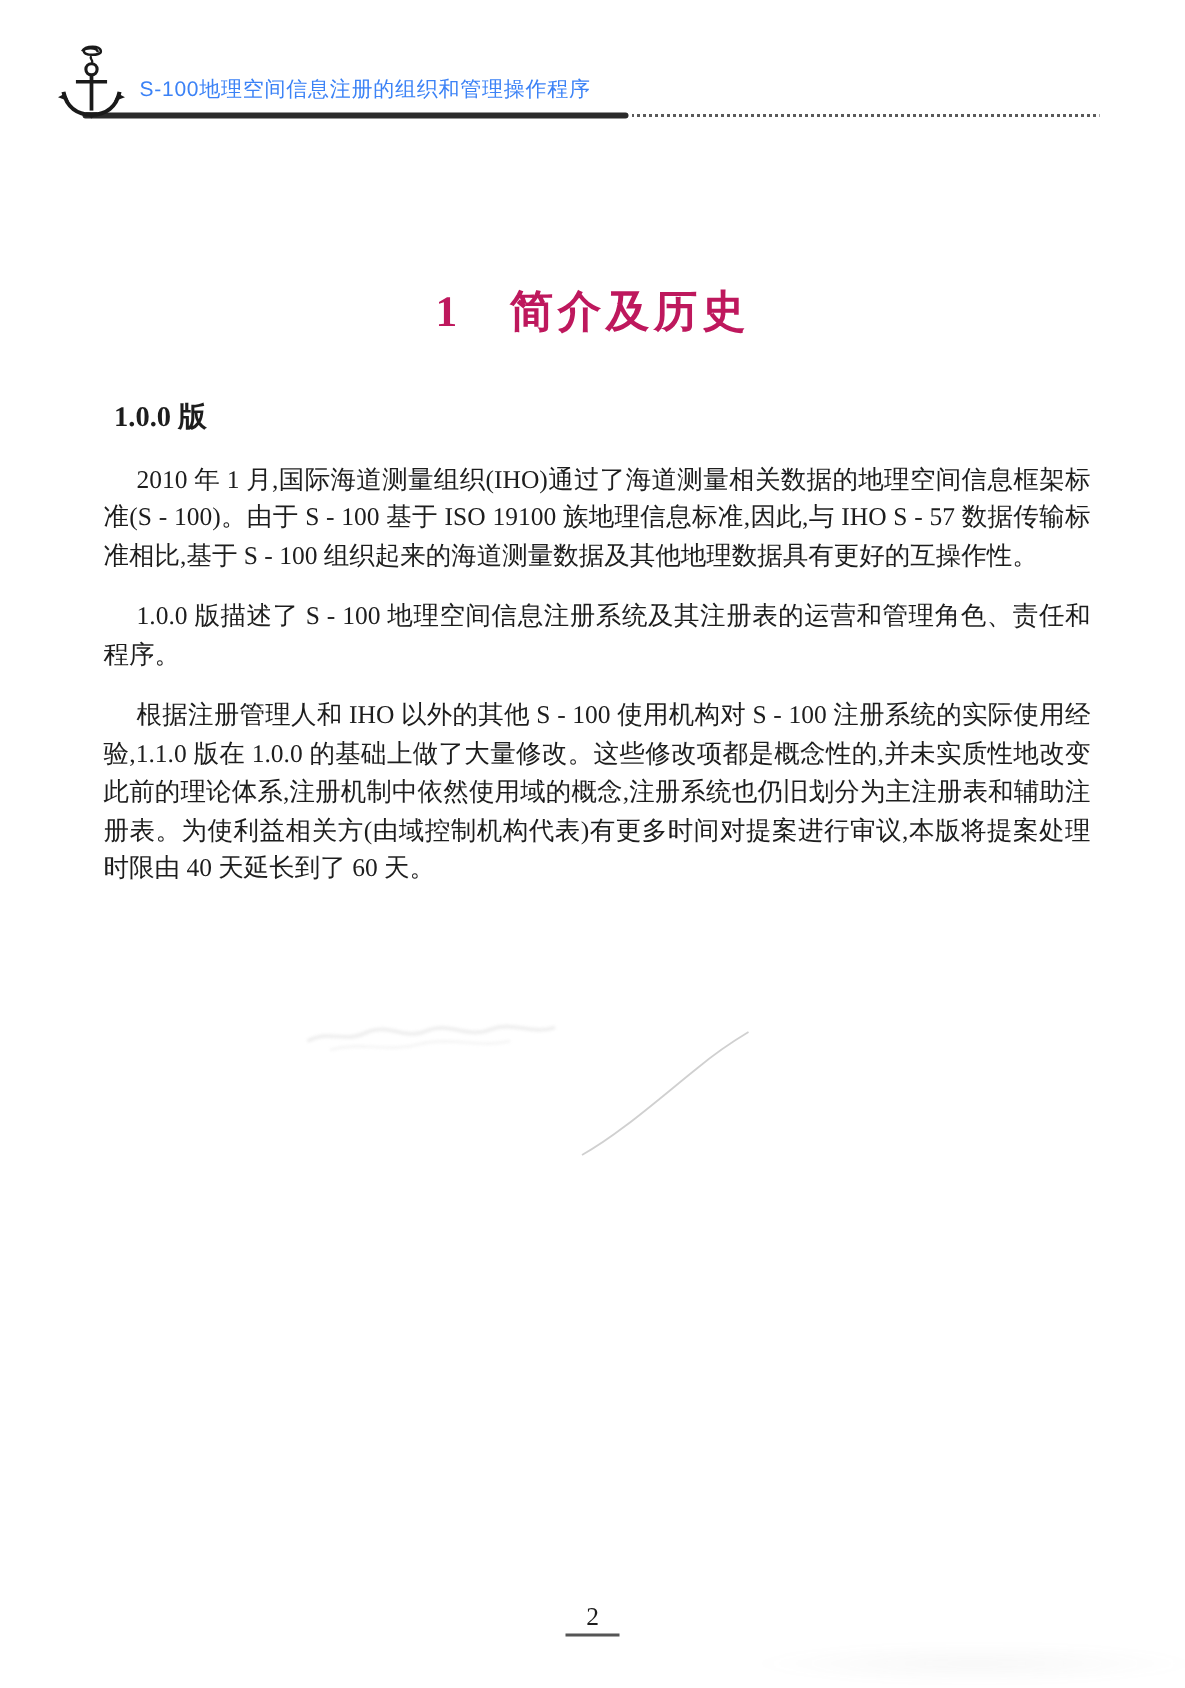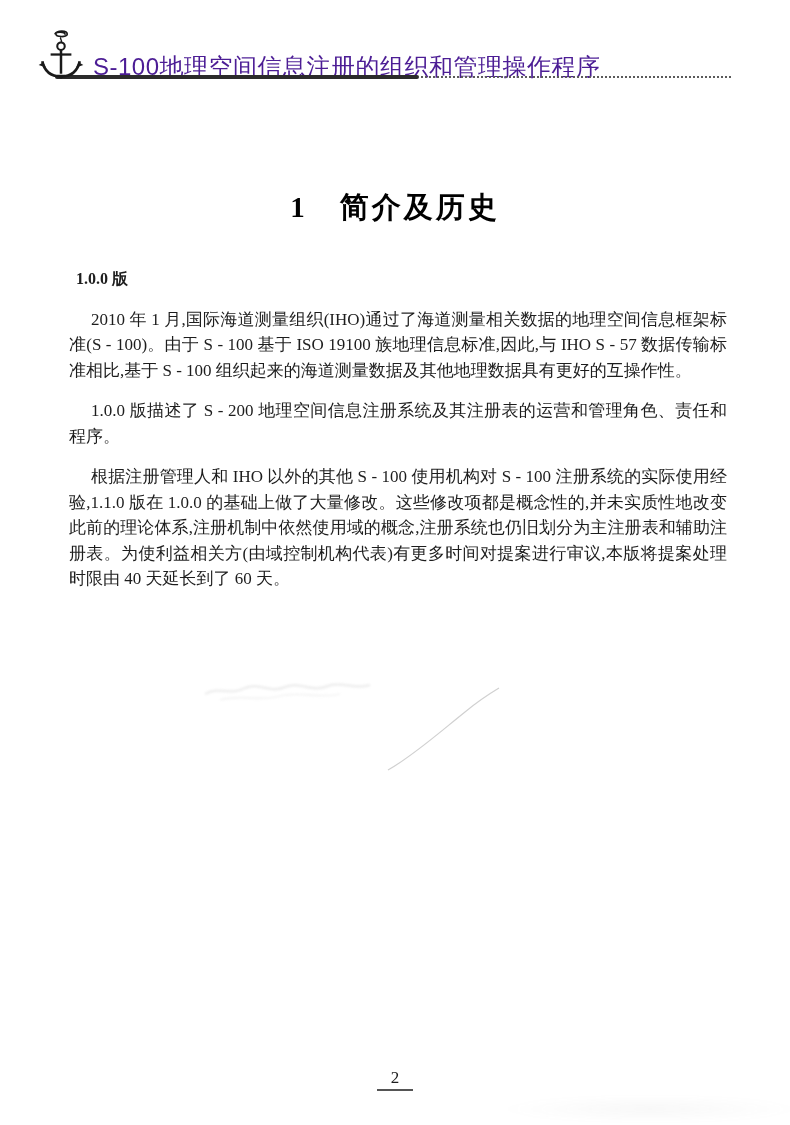--- a/index.html
+++ b/index.html
@@ -14,50 +14,50 @@
   .page { position: absolute; inset: 0; background: #fff; }
 
   
   .hdr-icon {
     position: absolute; left: 34px; top: 28px;
     width: 54px; height: 52px; z-index: 2;
   }
   .hdr-title {
     position: absolute; left: 93px; top: 51px;
     font-family: "Liberation Sans", "DejaVu Sans", sans-serif;
-    font-size: 24px; color: #4c1d95; letter-spacing: 0.5px;
+    font-size: 14px; color: #3b82f6; letter-spacing: 0.5px;
     white-space: nowrap;
   }
   .hdr-rule {
     position: absolute; left: 55px; top: 75px;
     width: 364px; height: 4px;
     background: #2b2b2b; border-radius: 2px; z-index: 1;
   }
   .hdr-dots {
     position: absolute; left: 421px; top: 76px;
     width: 312px; height: 2px;
     background-image: repeating-linear-gradient(90deg, #5a5a5a 0 2px, transparent 2px 4px);
   }
 
   
   .chapter-title {
     position: absolute; top: 188px; left: 0; width: 790px;
     margin: 0; text-align: center;
-    font-size: 29px; font-weight: bold; color: #000000;
+    font-size: 29px; font-weight: bold; color: #be185d;
     letter-spacing: 3px;
   }
 
   
   .doc-body {
     position: absolute; left: 54px; top: 266px; width: 688px;
     font-size: 17px; line-height: 25.5px;
     text-align: justify;
   }
   .doc-body h2 {
-    margin: 0; font-size: 16px; font-weight: bold;
+    margin: 0; font-size: 19px; font-weight: bold;
     text-indent: 22px; text-align: left;
   }
   .doc-body p { margin: 15px; text-indent: 22px; }
 
   
   .smudge {
     position: absolute; left: 200px; top: 672px;
     width: 185px; height: 38px;
     opacity: 0.55; filter: blur(1.2px);
   }
@@ -99,21 +99,21 @@
   </span>
   <span class="hdr-title">S-100地理空间信息注册的组织和管理操作程序</span>
   <div class="hdr-rule"></div>
   <div class="hdr-dots"></div>
 
   <h1 class="chapter-title">1　简介及历史</h1>
 
   <main class="doc-body">
     <h2>1.0.0 版</h2>
     <p>2010 年 1 月,国际海道测量组织(IHO)通过了海道测量相关数据的地理空间信息框架标准(S - 100)。由于 S - 100 基于 ISO 19100 族地理信息标准,因此,与 IHO S - 57 数据传输标准相比,基于 S - 100 组织起来的海道测量数据及其他地理数据具有更好的互操作性。</p>
-    <p>1.0.0 版描述了 S - 200 地理空间信息注册系统及其注册表的运营和管理角色、责任和程序。</p>
+    <p>1.0.0 版描述了 S - 100 地理空间信息注册系统及其注册表的运营和管理角色、责任和程序。</p>
     <p>根据注册管理人和 IHO 以外的其他 S - 100 使用机构对 S - 100 注册系统的实际使用经验,1.1.0 版在 1.0.0 的基础上做了大量修改。这些修改项都是概念性的,并未实质性地改变此前的理论体系,注册机制中依然使用域的概念,注册系统也仍旧划分为主注册表和辅助注册表。为使利益相关方(由域控制机构代表)有更多时间对提案进行审议,本版将提案处理时限由 40 天延长到了 60 天。</p>
   </main>
 
   <span class="smudge">
     <svg viewBox="0 0 185 38" width="185" height="38" aria-hidden="true">
       <path d="M5 22 C20 14, 30 24, 45 16 C60 10, 70 22, 85 15 C100 9, 112 21, 128 14 C142 9, 155 18, 170 13" fill="none" stroke="#bdbdbd" stroke-width="2.5" opacity="0.45"></path>
       <path d="M20 28 C40 22, 60 30, 80 24 C100 19, 120 27, 140 22" fill="none" stroke="#c9c9c9" stroke-width="1.8" opacity="0.35"></path>
     </svg>
   </span>
   <span class="scratch">

